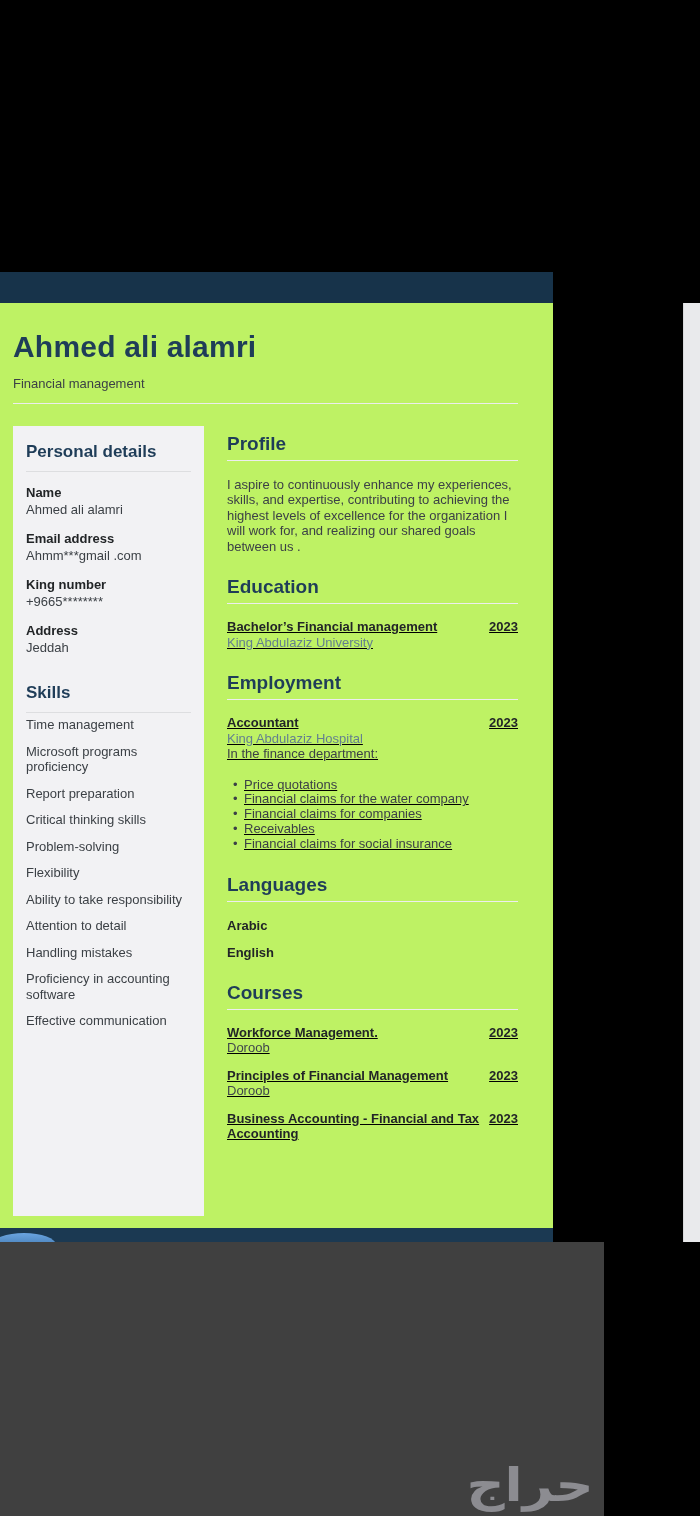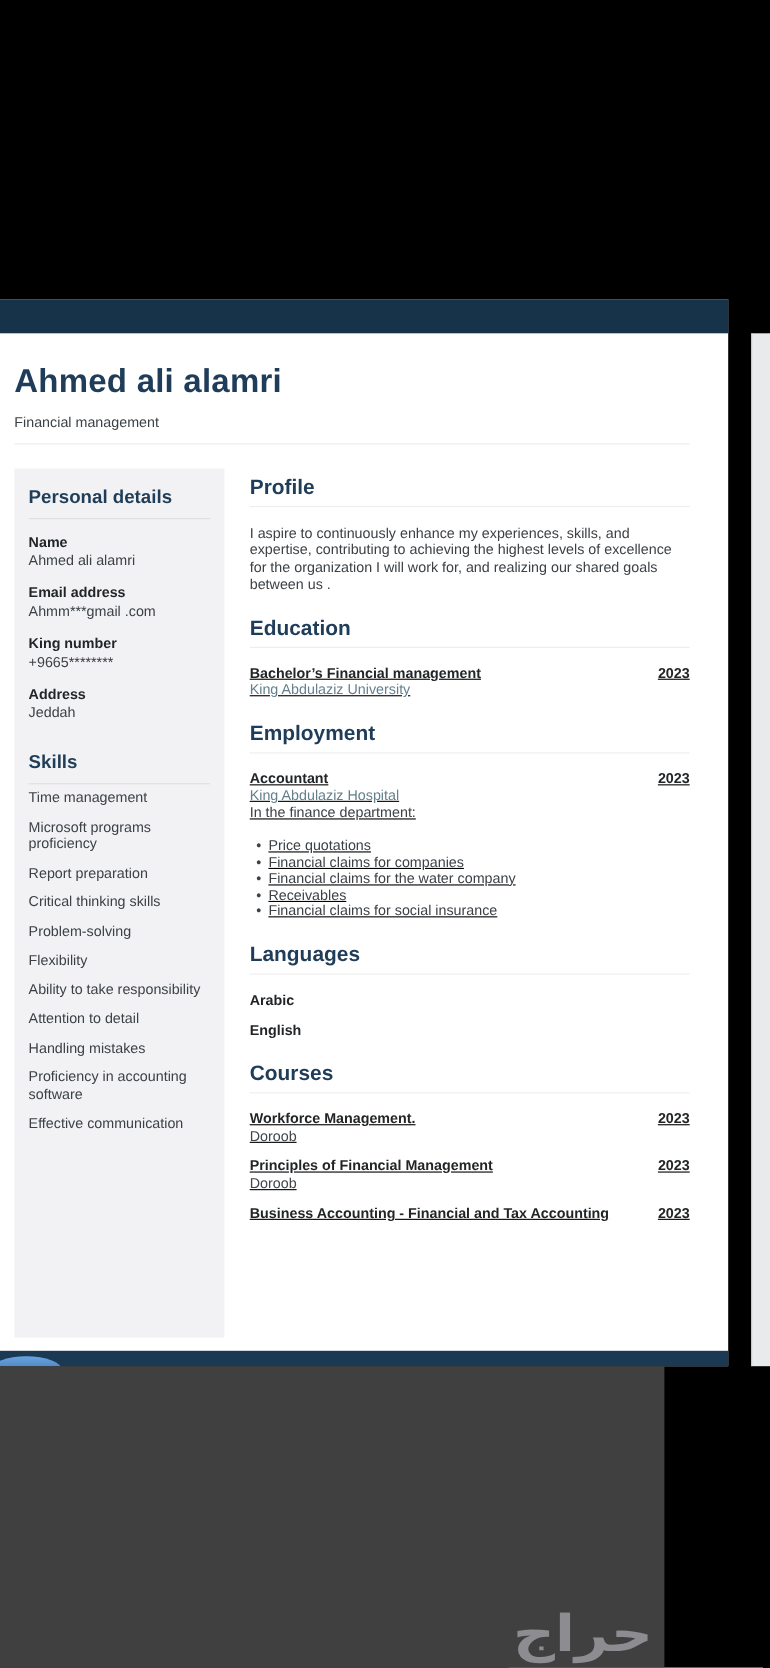--- a/index.html
+++ b/index.html
@@ -26,22 +26,22 @@
     transform: scaleX(1.15);
     transform-origin: right bottom;
   }
 
   
   .side-strip { position: absolute; left: 683px; top: 303px; width: 17px; height: 939px; background: #e9eaec; border-left: 1px solid #d8d9db; }
 
   
   .document {
     position: absolute; left: 0; top: 272px;
-    width: 662px; height: 970px;
-    background: #ffffff;
+    width: 553px; height: 970px;
+    background: #bef264;
   }
   .band-top { height: 31px; background: #17334a; }
   .band-bottom {
     position: absolute; left: 0; bottom: 0;
     width: 100%; height: 14px;
     background: #1b3952; overflow: hidden;
   }
   .blue-arc {
     position: absolute; left: -8px; top: 5px;
     width: 64px; height: 24px;
@@ -179,22 +179,22 @@
         <h2 class="section-title">Employment</h2>
         <div class="entry">
           <div class="entry-head">
             <div class="entry-title">Accountant</div>
             <div class="entry-year">2023</div>
           </div>
           <div class="entry-sub">King Abdulaziz Hospital</div>
           <div class="entry-note">In the finance department:</div>
           <ul class="bullets">
             <li>Price quotations</li>
+            <li>Financial claims for the water company</li>
             <li>Financial claims for companies</li>
-            <li>Financial claims for the water company</li>
             <li>Receivables</li>
             <li>Financial claims for social insurance</li>
           </ul>
         </div>
       </div>
 
       <div class="section">
         <h2 class="section-title">Languages</h2>
         <div class="lang-item">Arabic</div>
         <div class="lang-item">English</div>

